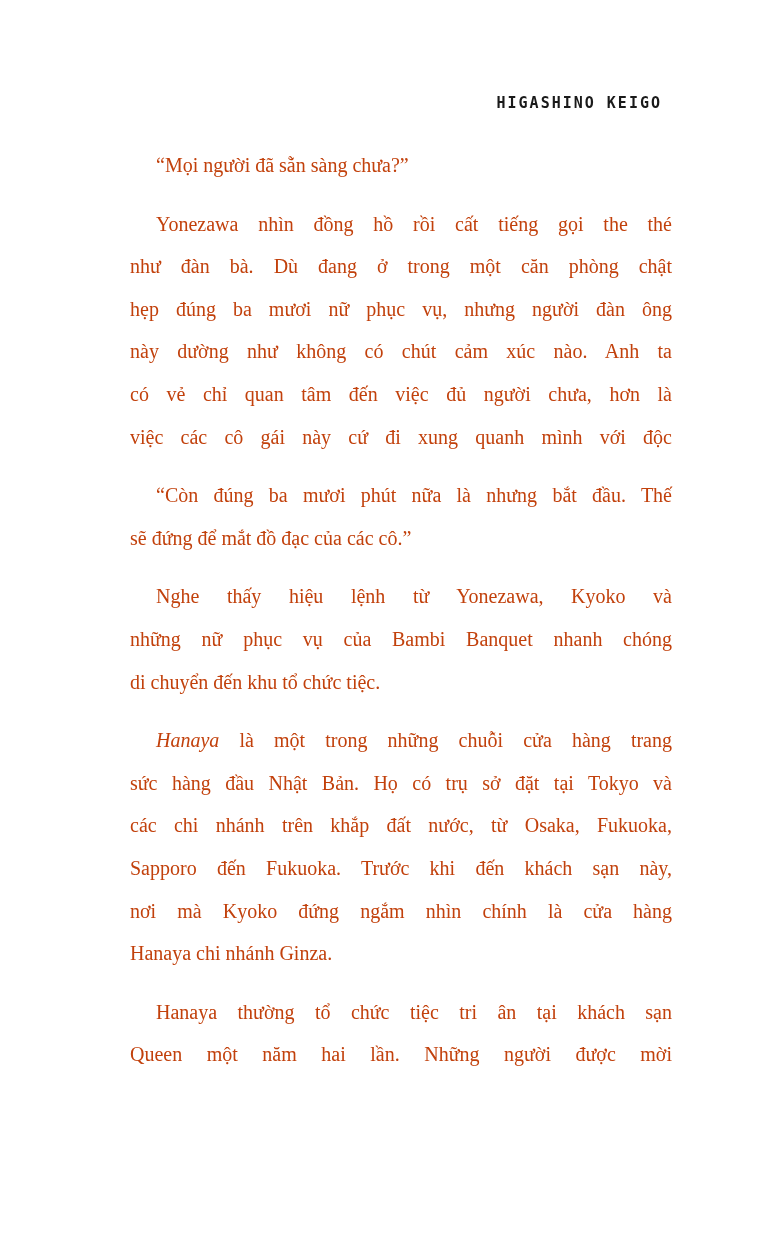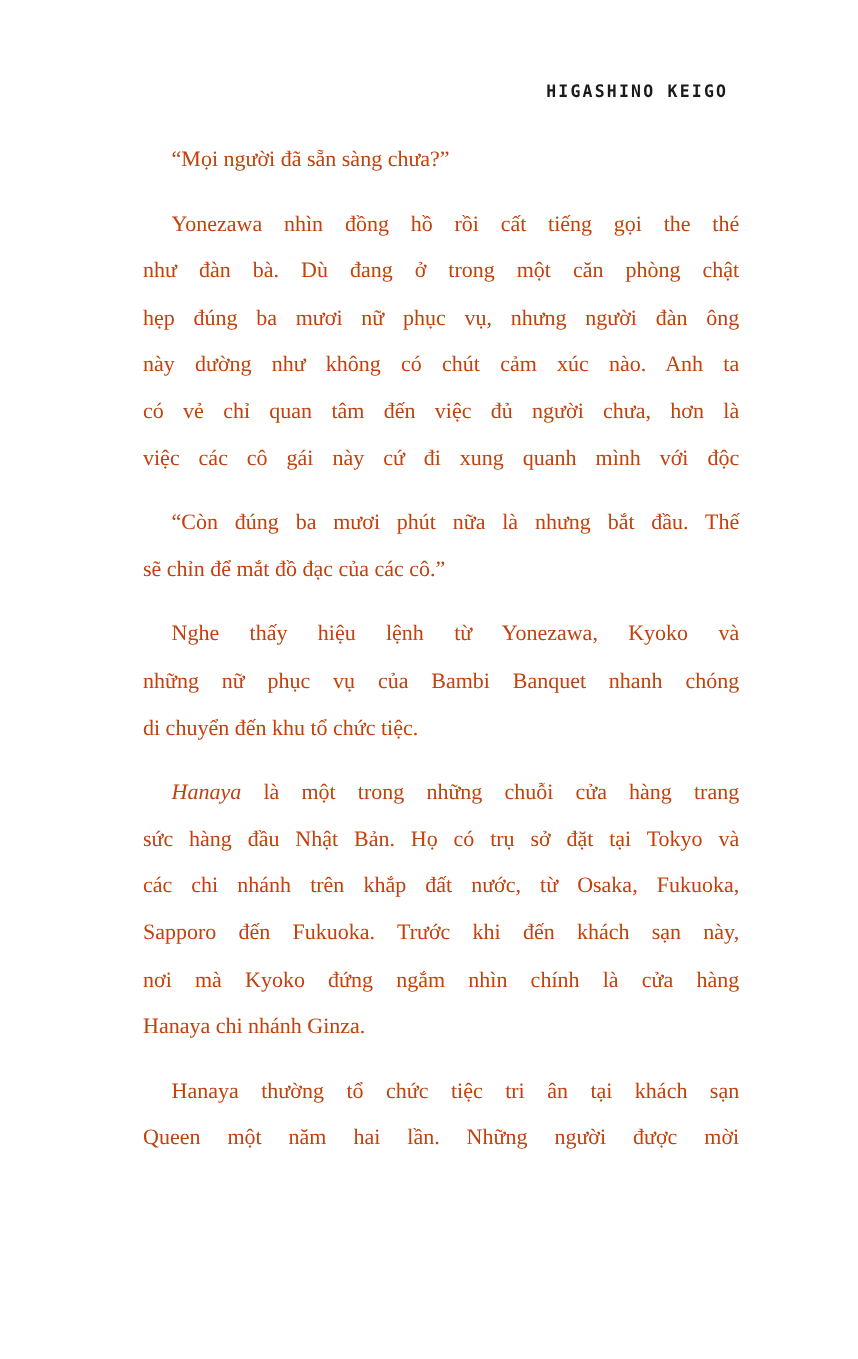--- a/index.html
+++ b/index.html
@@ -7,20 +7,21 @@
     padding: 0;
     background: #ffffff;
   }
   .page {
     position: relative;
     width: 780px;
     height: 1082px;
     background: #ffffff;
     overflow: hidden;
     font-family: "Liberation Serif", serif;
+    margin-top: 20px;
   }
   .running-header {
     position: absolute;
     top: 74px;
     right: 118px;
     font-family: "DejaVu Sans Mono", monospace;
     font-weight: bold;
     font-size: 15px;
     letter-spacing: 2px;
     color: #1a1a1a;
@@ -79,21 +80,21 @@
       <div class="paragraph">
         <div class="line firstline">Yonezawa nhìn đồng hồ rồi cất tiếng gọi the thé</div>
         <div class="line">như đàn bà. Dù đang ở trong một căn phòng chật</div>
         <div class="line">hẹp đúng ba mươi nữ phục vụ, nhưng người đàn ông</div>
         <div class="line">này dường như không có chút cảm xúc nào. Anh ta</div>
         <div class="line">có vẻ chỉ quan tâm đến việc đủ người chưa, hơn là</div>
         <div class="line">việc các cô gái này cứ đi xung quanh mình với độc</div>
       </div>
       <div class="paragraph">
         <div class="line firstline">“Còn đúng ba mươi phút nữa là nhưng bắt đầu. Thế</div>
-        <div class="line lastline">sẽ chỉn để mắt đồ đạc của các cô.”</div>
+        <div class="line lastline">sẽ đứng để mắt đồ đạc của các cô.”</div>
       </div>
       <div class="paragraph">
         <div class="line firstline">Nghe thấy hiệu lệnh từ Yonezawa, Kyoko và</div>
         <div class="line">những nữ phục vụ của Bambi Banquet nhanh chóng</div>
         <div class="line lastline">di chuyển đến khu tổ chức tiệc.</div>
       </div>
       <div class="paragraph">
         <div class="line firstline"><i>Hanaya</i> là một trong những chuỗi cửa hàng trang</div>
         <div class="line">sức hàng đầu Nhật Bản. Họ có trụ sở đặt tại Tokyo và</div>
         <div class="line">các chi nhánh trên khắp đất nước, từ Osaka, Fukuoka,</div>

